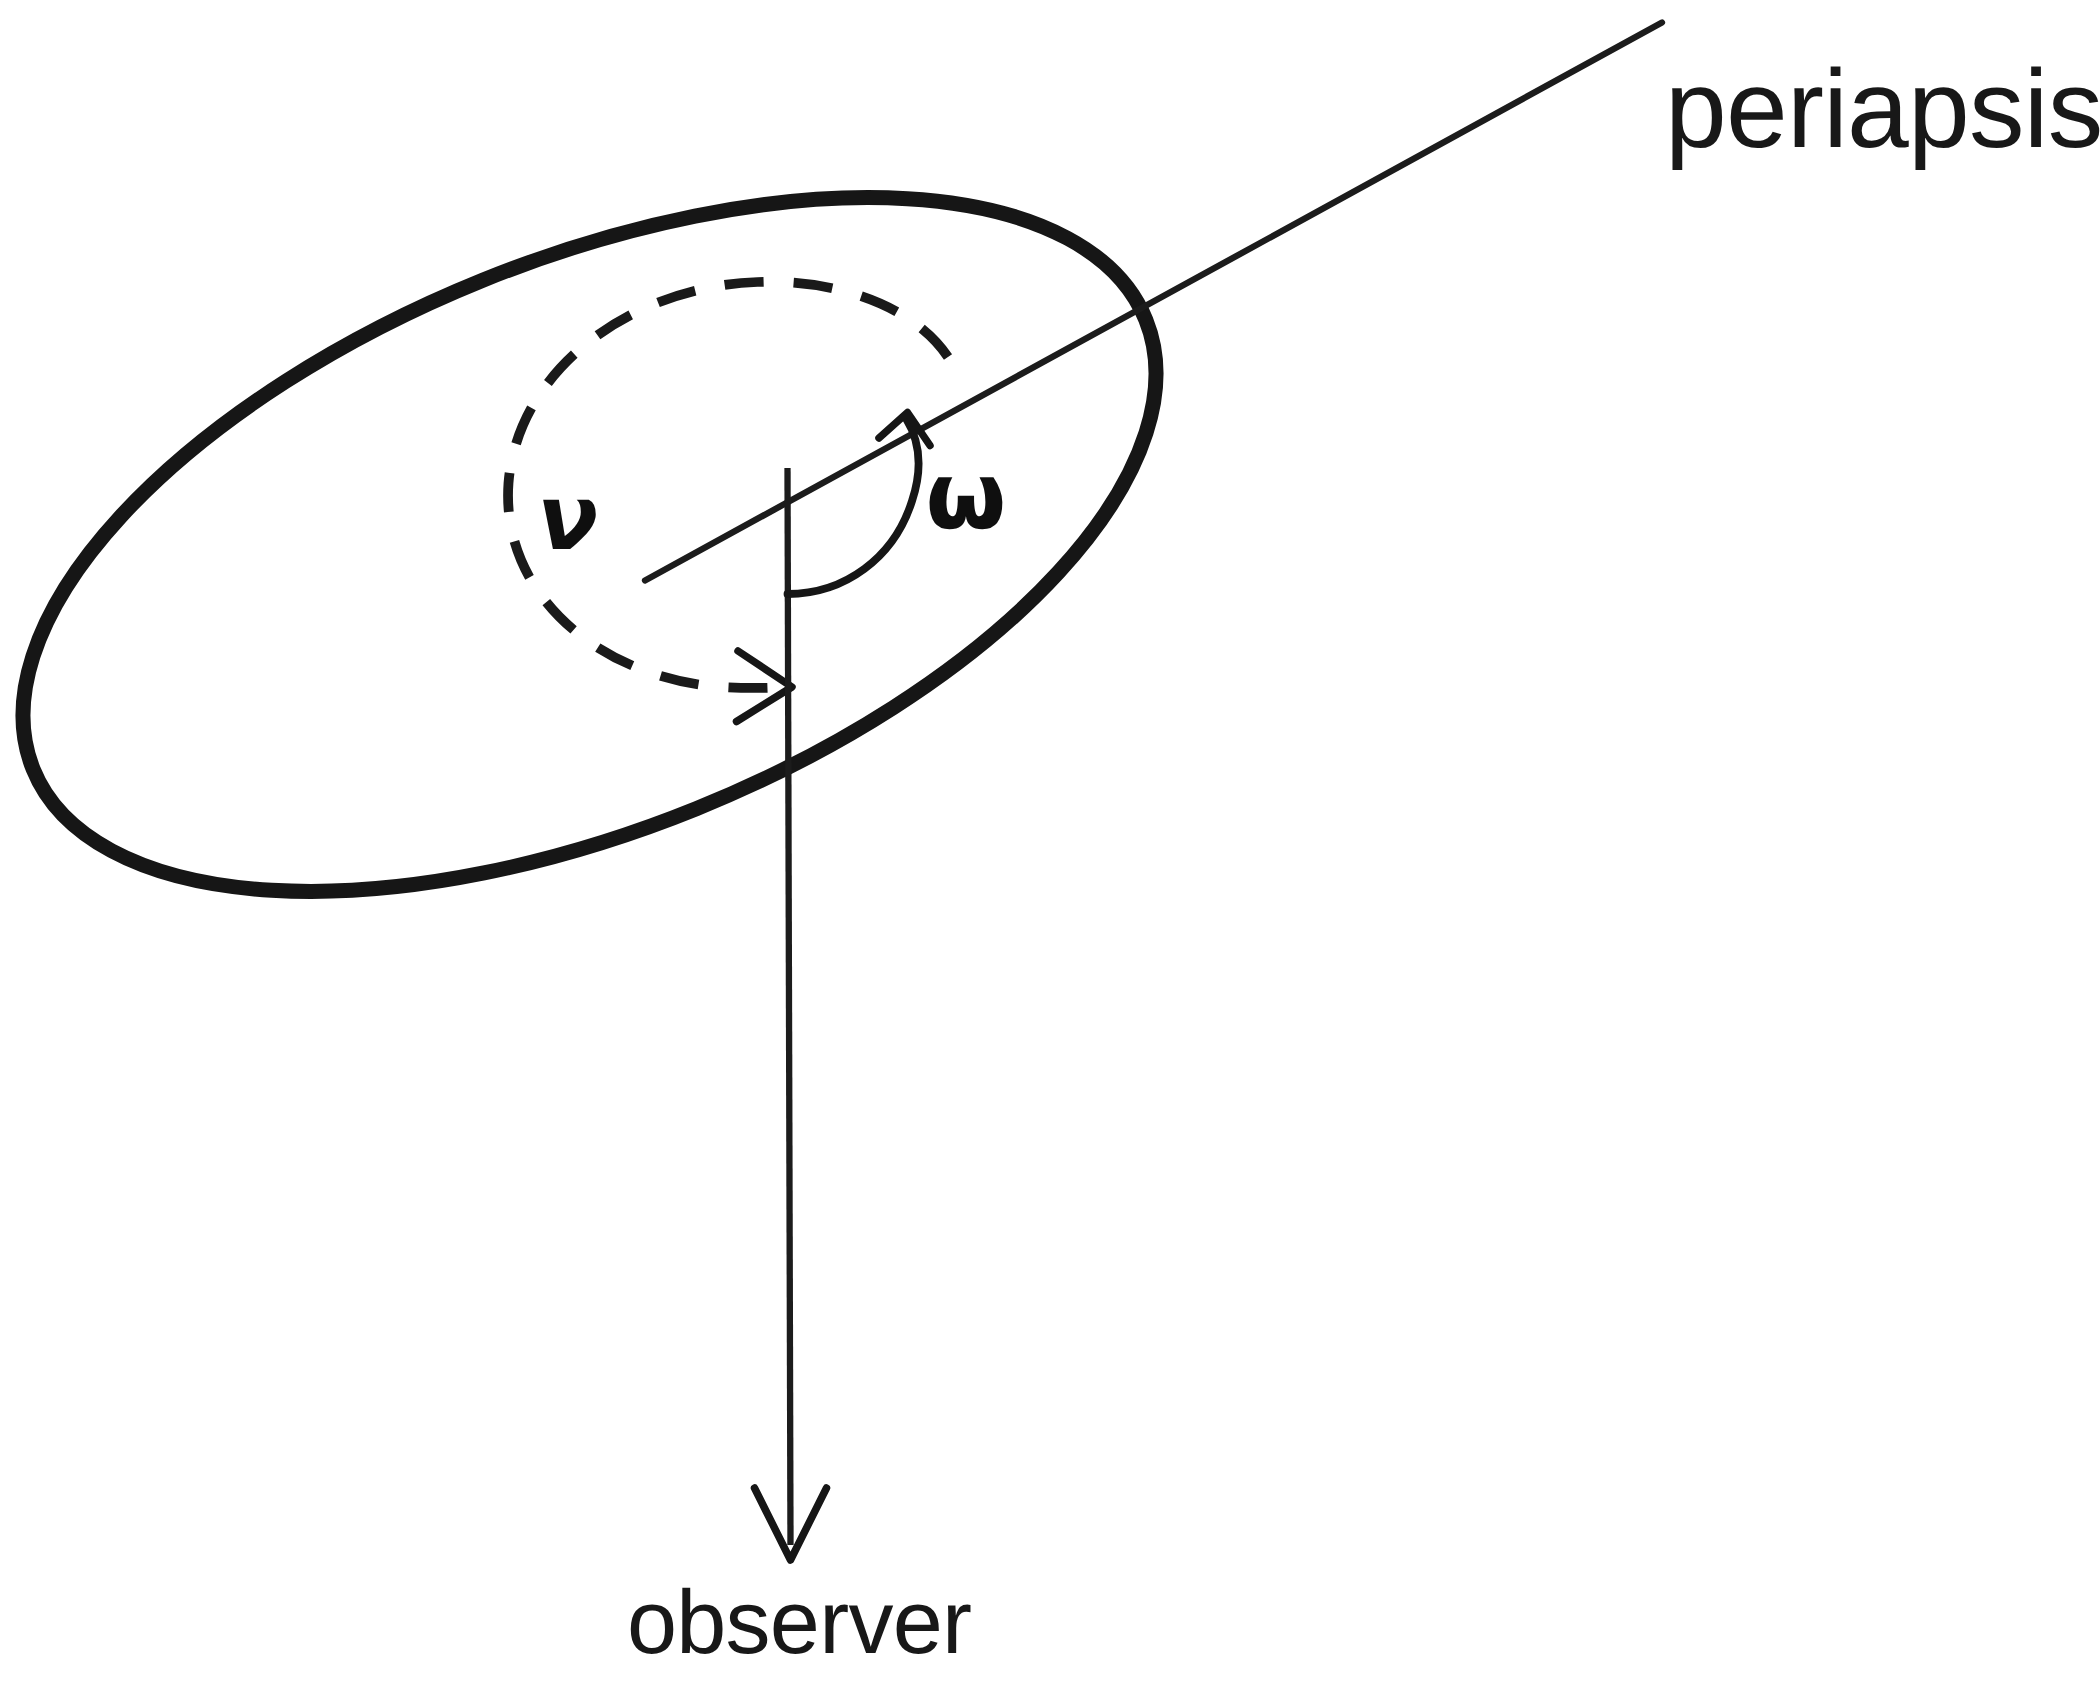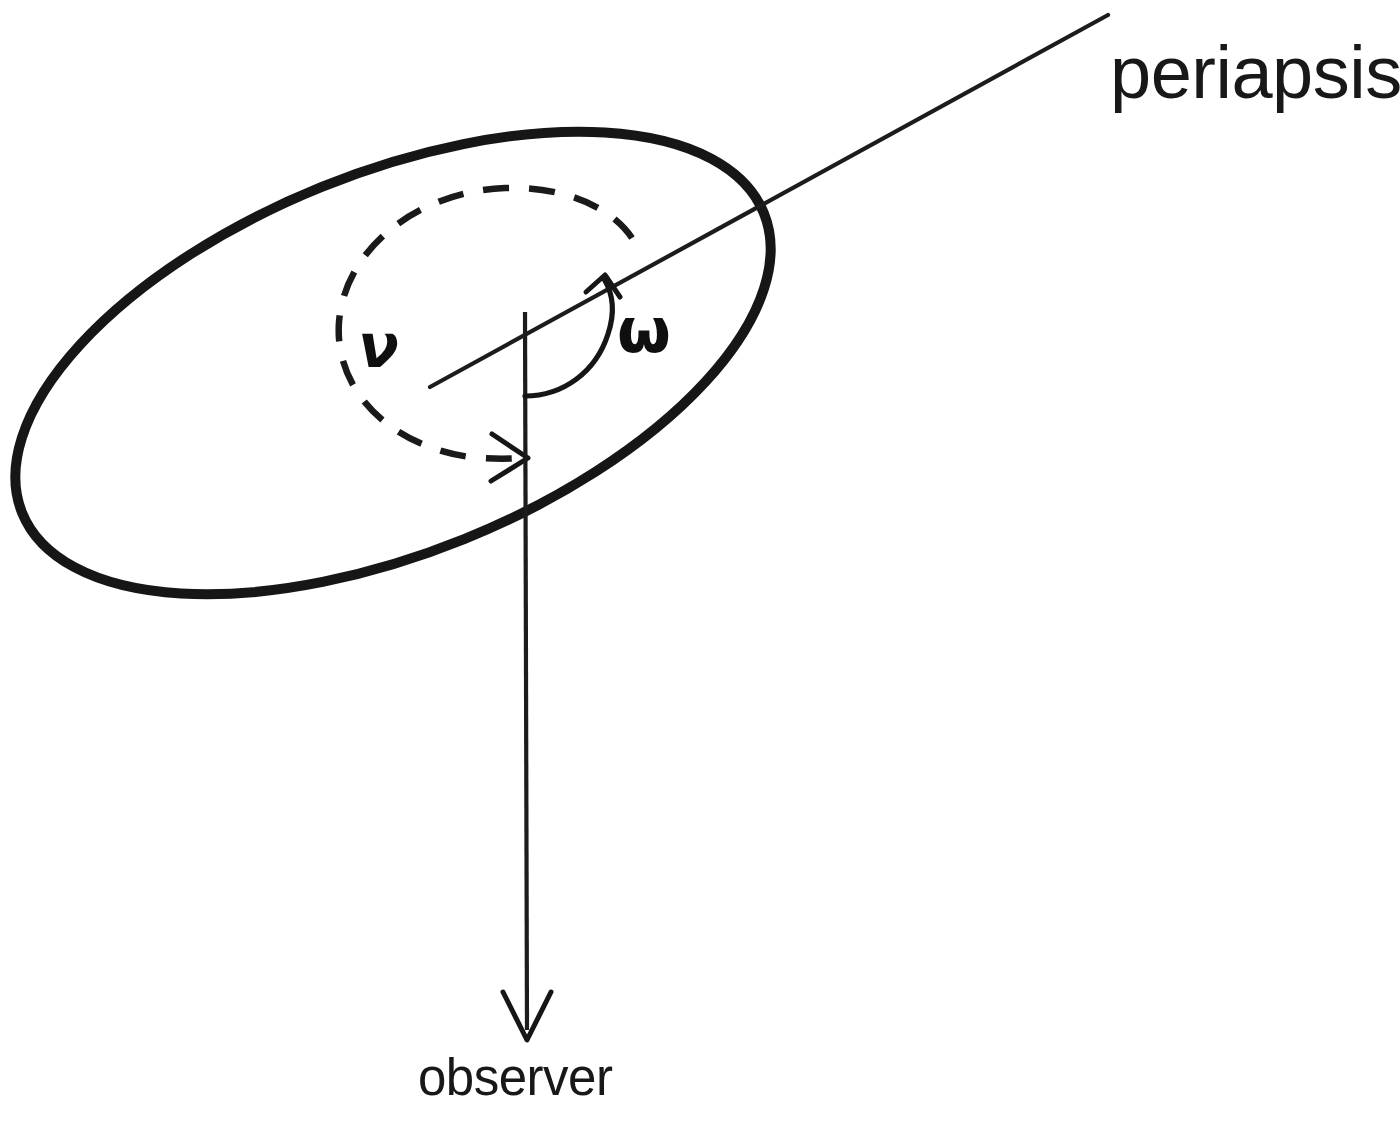--- a/index.html
+++ b/index.html
@@ -75,21 +75,21 @@
   }
   #label-periapsis {
     left: 1110px;
     top: 36px;
     font-size: 74px;
     letter-spacing: -0.5px;
   }
   #label-observer {
     left: 418px;
     top: 1052px;
-    font-size: 51px;
+    font-size: 60px;
     letter-spacing: -0.5px;
   }
   .symbol-text {
     position: absolute;
     color: #0f0f0f;
     font-family: "DejaVu Sans", sans-serif;
     font-weight: 700;
     white-space: nowrap;
     line-height: 1;
     user-select: none;

